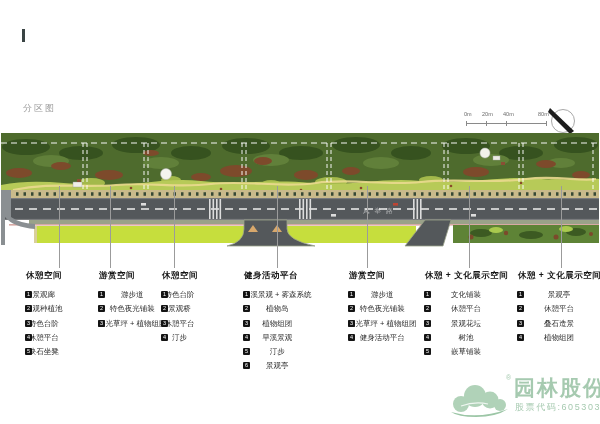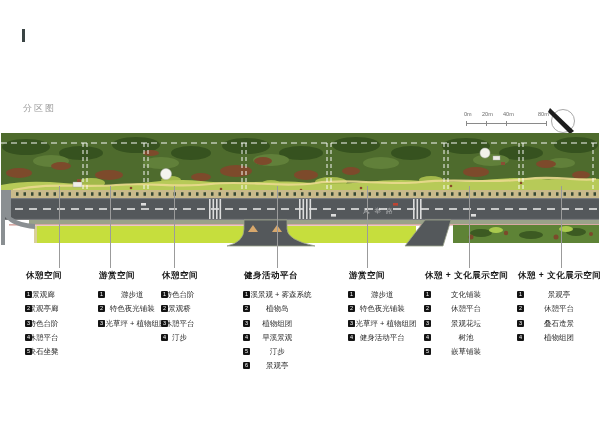--- a/index.html
+++ b/index.html
@@ -208,21 +208,21 @@
   <div class="leader" style="left:174px"></div>
   <div class="leader" style="left:277px"></div>
   <div class="leader" style="left:367px"></div>
   <div class="leader" style="left:469px"></div>
   <div class="leader" style="left:561px"></div>
 
   <div class="zone" style="left:25px">
     <div class="zone-title">休憩空间</div>
     <ol>
       <li>景观廊</li>
-      <li>景观亭廊</li>
+      <li>景观种植池</li>
       <li>特色台阶</li>
       <li>休憩平台</li>
       <li>块石坐凳</li>
     </ol>
   </div>
   <div class="zone" style="left:98px">
     <div class="zone-title">游赏空间</div>
     <ol>
       <li>游步道</li>
       <li>特色夜光铺装</li>
@@ -271,14 +271,27 @@
   <div class="zone" style="left:517px">
     <div class="zone-title">休憩 + 文化展示空间</div>
     <ol>
       <li>景观亭</li>
       <li>休憩平台</li>
       <li>叠石造景</li>
       <li>植物组团</li>
     </ol>
   </div>
 
+  <div class="logo">
+    <svg width="64" height="44" viewBox="0 0 64 44">
+      <circle cx="13" cy="28" r="8" fill="#b0d2b8"></circle>
+      <circle cx="27" cy="20" r="11" fill="#b0d2b8"></circle>
+      <circle cx="42" cy="24" r="8.5" fill="#b0d2b8"></circle>
+      <circle cx="52" cy="29" r="6" fill="#b0d2b8"></circle>
+      <path d="M3,36 Q30,44 60,33 Q48,41 28,41 Q10,41 3,36 Z" fill="#9cc6a6"></path>
+      <path d="M13,30 Q27,25 40,28" fill="none" stroke="#ffffff" stroke-width="1.2" opacity="0.8"></path>
+    </svg>
+    <span class="reg">®</span>
+    <div class="logo-name">园林股份</div>
+    <div class="logo-stock">股票代码:605303</div>
+  </div>
 
 </div>
 
 </body></html>

